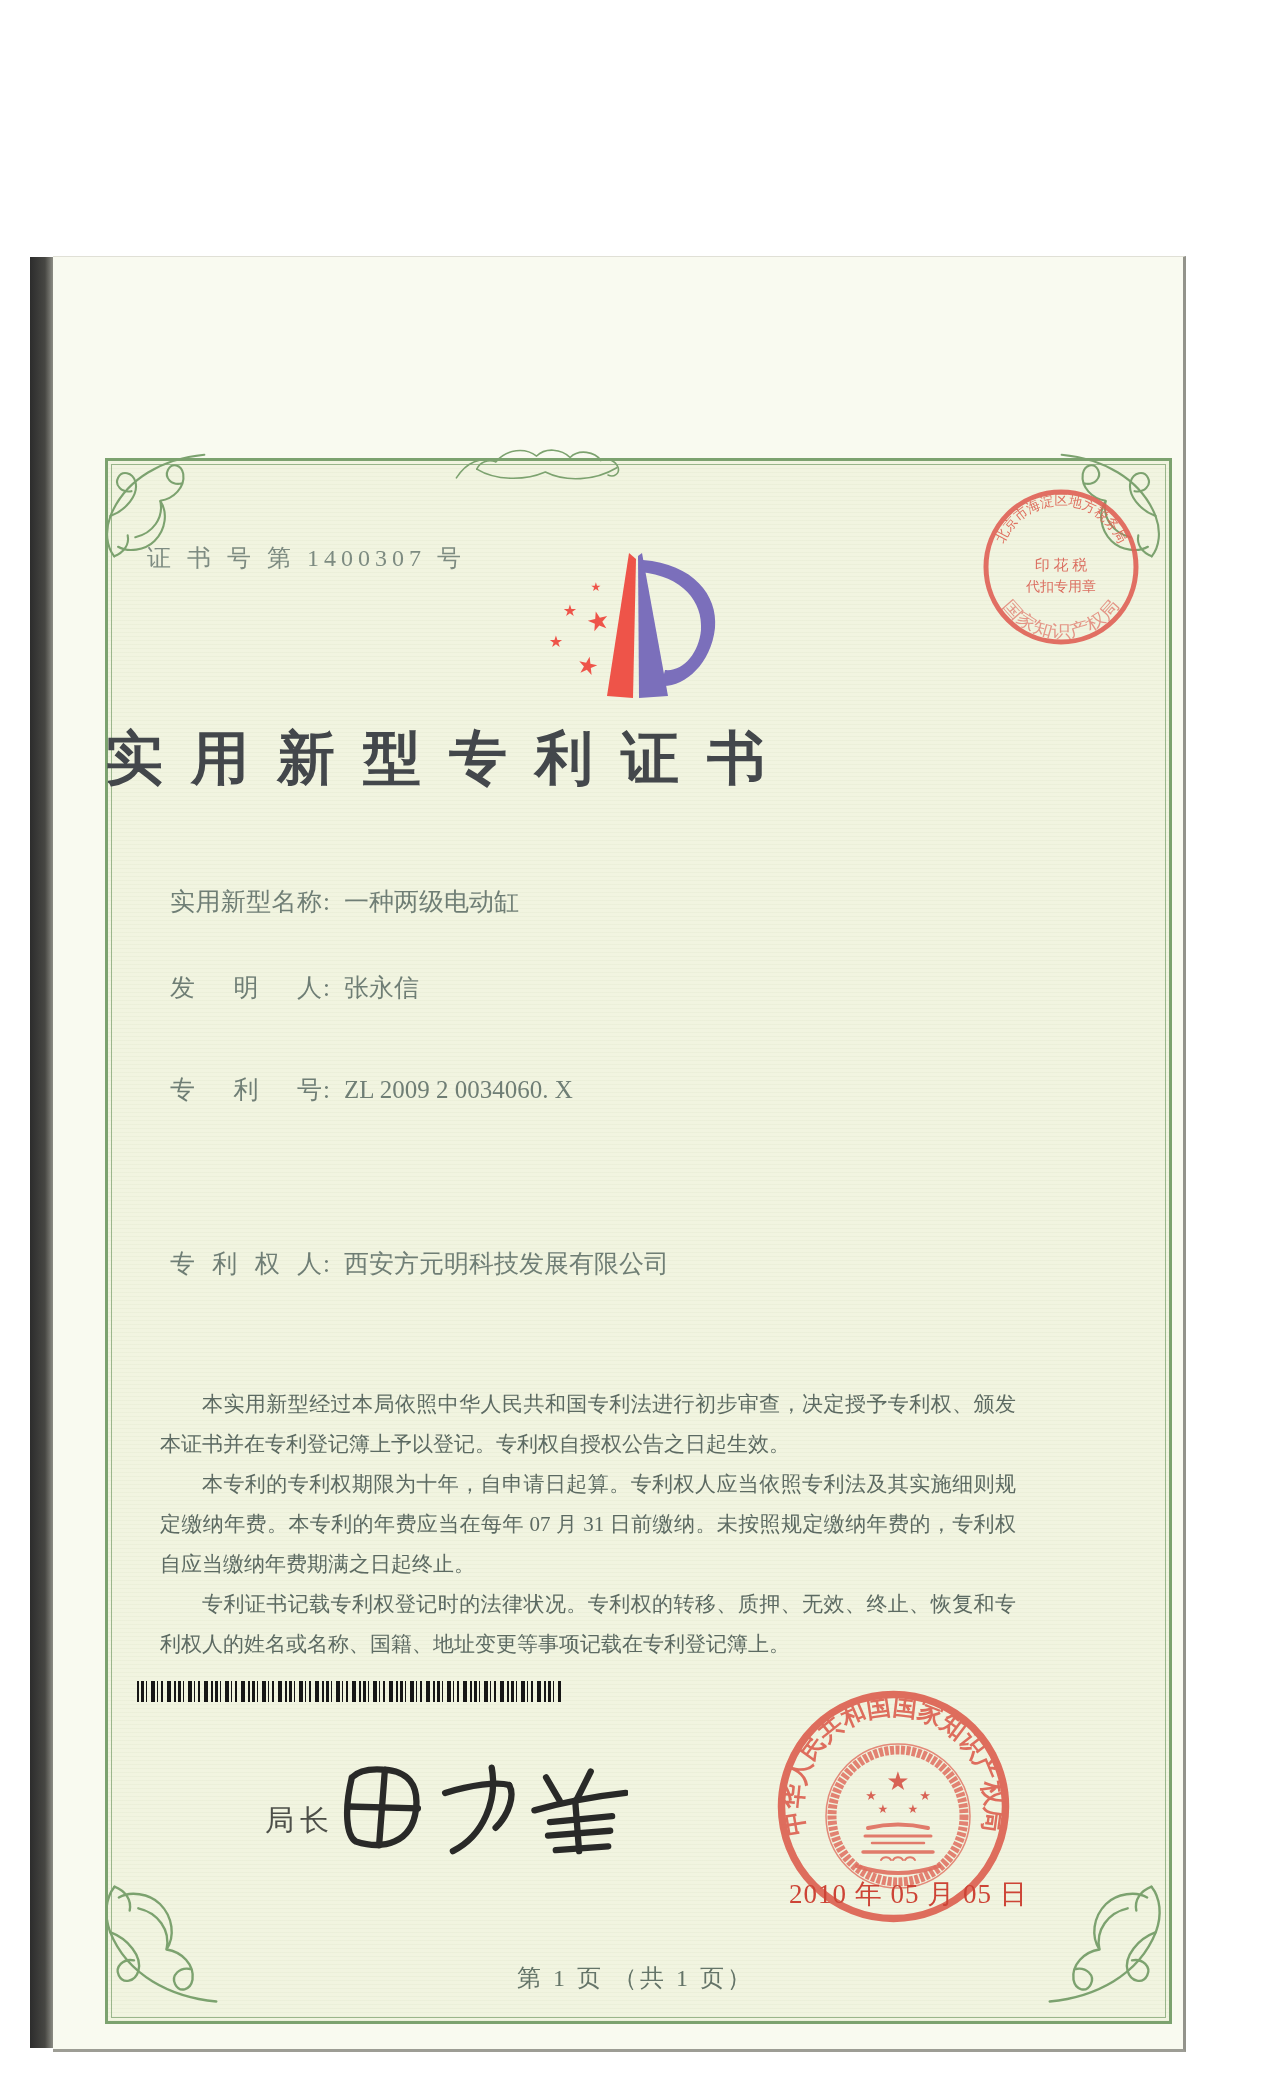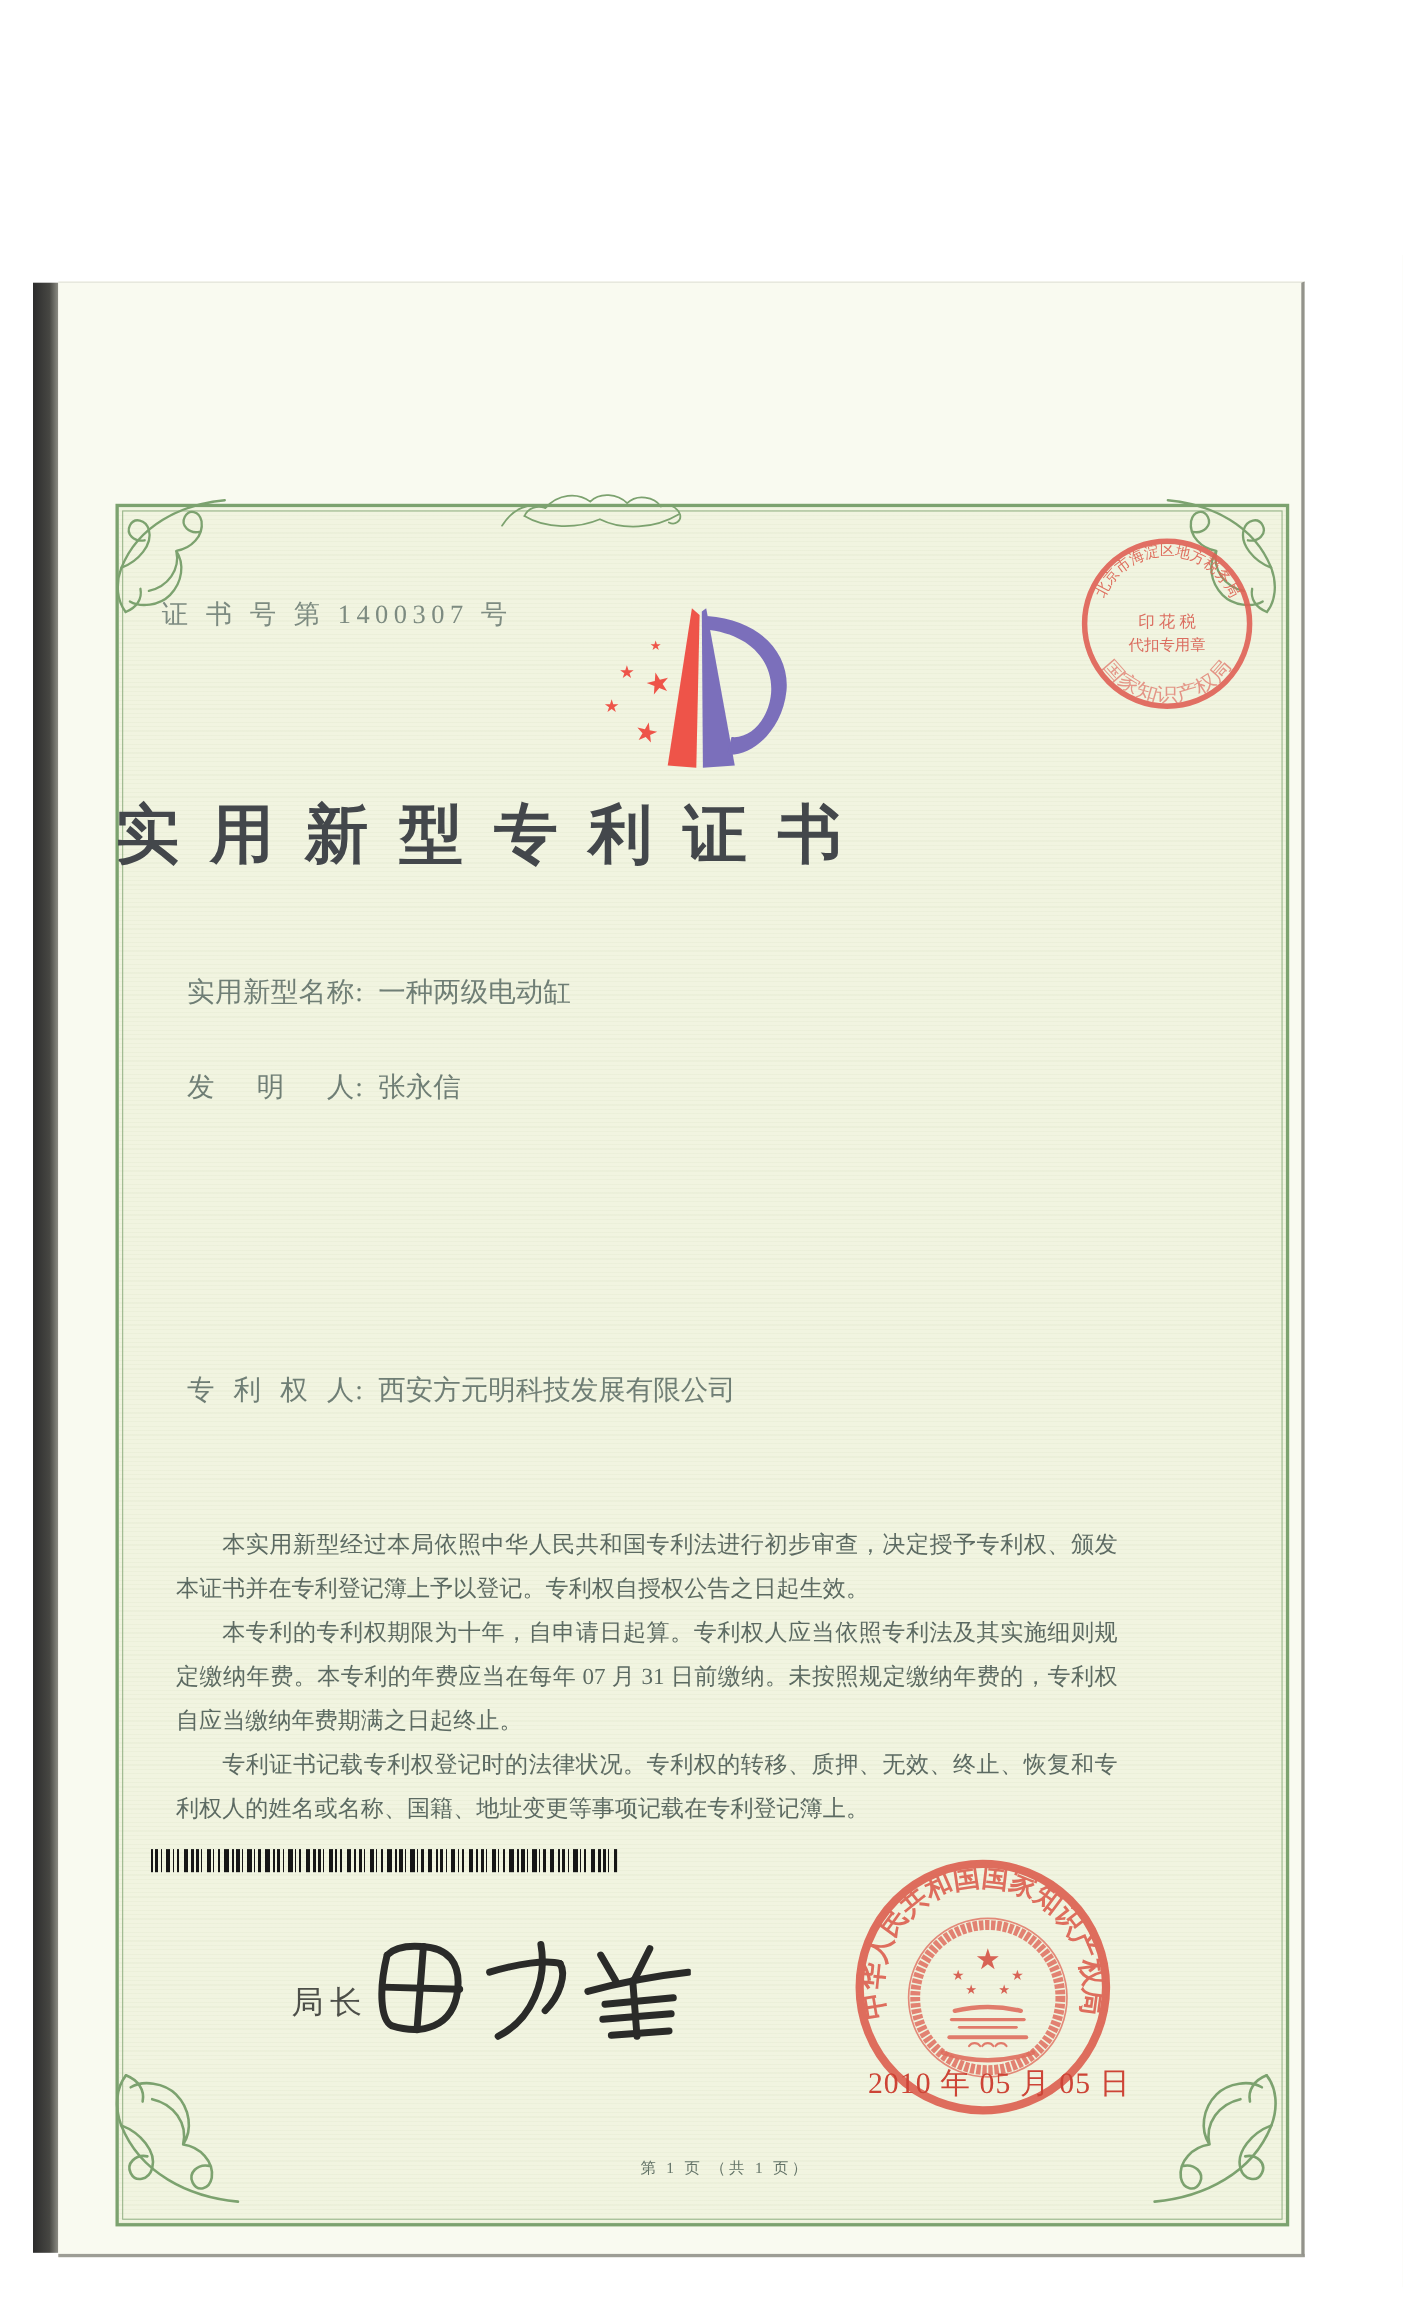--- a/index.html
+++ b/index.html
@@ -40,21 +40,21 @@
     background:repeating-linear-gradient(90deg,#161616 0 2px,transparent 2px 4px,#161616 4px 7px,
       transparent 7px 9px,#161616 9px 10px,transparent 10px 14px,#161616 14px 18px,transparent 18px 20px,
       #161616 20px 21px,transparent 21px 24px,#161616 24px 26px,transparent 26px 30px,#161616 30px 34px,
       transparent 34px 37px);}
   .signer-title{position:absolute;left:265px;top:1801px;font-size:29px;color:#4d4f49;letter-spacing:6px;}
   .signature{position:absolute;left:336px;top:1756px;width:292px;height:100px;}
   .agency-seal{position:absolute;left:771px;top:1684px;width:245px;height:245px;opacity:.92;}
   .seal-date{position:absolute;left:789px;top:1876px;font-size:27px;color:#cd4436;letter-spacing:1px;
              font-weight:500;white-space:nowrap;}
   .footer{position:absolute;left:105px;top:1962px;width:1061px;text-align:center;
-          font-size:14px;letter-spacing:3px;color:#647468;margin-left:24px;}
+          font-size:24px;letter-spacing:3px;color:#647468;}
   .green-stroke{stroke:#7ca26f;fill:none;stroke-width:2.2;stroke-linecap:round;}
 </style>
 </head>
 <body>
 
 <div class="page">
 
   <div class="binding"></div>
 
   <div class="paper"></div>
@@ -134,20 +134,23 @@
     <text x="81" y="105" font-size="14" fill="#d95f52" text-anchor="middle">代扣专用章</text>
   </svg>
 
   <h1 class="title">实用新型专利证书</h1>
 
   <div class="field f0">
     <span class="flabel">实用新型名称</span><span class="fcolon">:</span><span class="fvalue">一种两级电动缸</span>
   </div>
   <div class="field f1">
     <span class="flabel">发明人</span><span class="fcolon">:</span><span class="fvalue">张永信</span>
+  </div>
+  <div class="field f2">
+    <span class="flabel">专利号</span><span class="fcolon">:</span><span class="fvalue">ZL 2009 2 0034060. X</span>
   </div>
   <div class="field f4">
     <span class="flabel">专利权人</span><span class="fcolon">:</span><span class="fvalue">西安方元明科技发展有限公司</span>
   </div>
 
   <div class="paras">
     <p>本实用新型经过本局依照中华人民共和国专利法进行初步审查，决定授予专利权、颁发本证书并在专利登记簿上予以登记。专利权自授权公告之日起生效。</p>
     <p>本专利的专利权期限为十年，自申请日起算。专利权人应当依照专利法及其实施细则规定缴纳年费。本专利的年费应当在每年 07 月 31 日前缴纳。未按照规定缴纳年费的，专利权自应当缴纳年费期满之日起终止。</p>
     <p>专利证书记载专利权登记时的法律状况。专利权的转移、质押、无效、终止、恢复和专利权人的姓名或名称、国籍、地址变更等事项记载在专利登记簿上。</p>
   </div>

